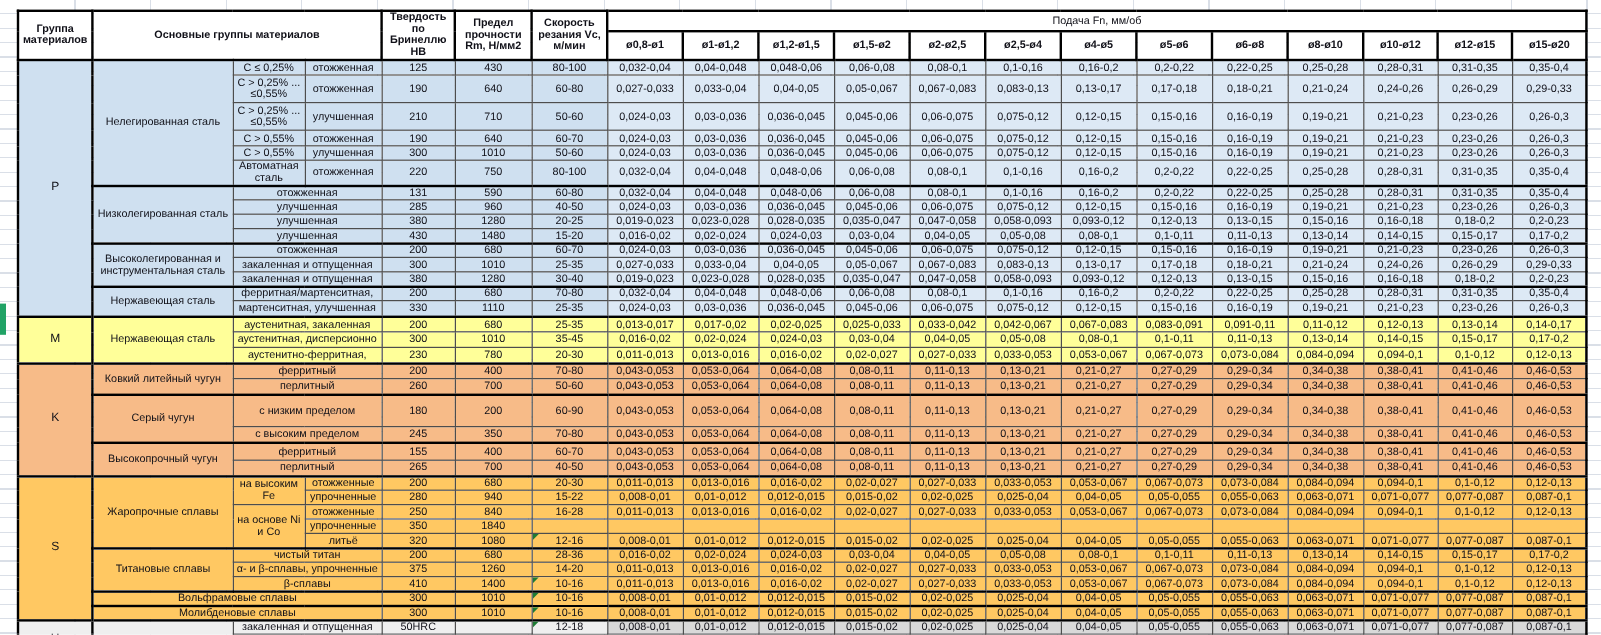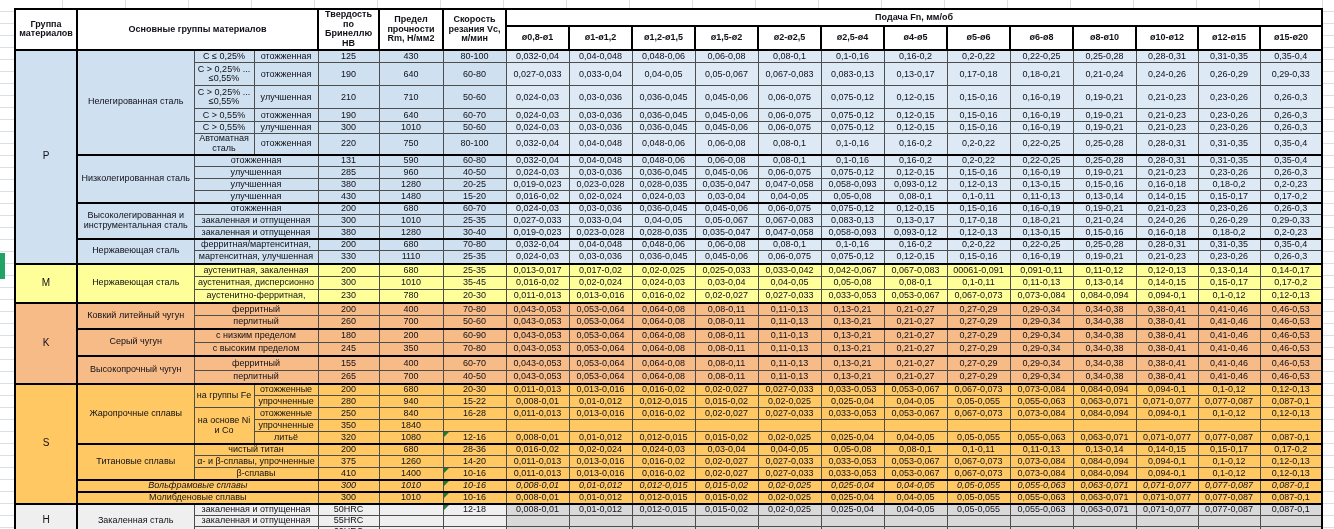--- a/index.html
+++ b/index.html
@@ -8,21 +8,21 @@
     background-image:
       repeating-linear-gradient(to bottom, transparent 0px, transparent 11px, var(--grid_line) 11px, var(--grid_line) 12px),
       repeating-linear-gradient(to right, transparent 0px, transparent 62px, var(--grid_line) 62px, var(--grid_line) 63px);
     background-color:#fff;}
   #margin-green{position:absolute;left:0;top:253px;width:5px;height:26px;background:var(--margin_green)}
   table{position:absolute;left:14px;top:8px;width:1307px;border-collapse:collapse;table-layout:fixed;border:2px solid #000}
   td,th{border:1px solid #4d4d4d;padding:0 1px;text-align:center;vertical-align:middle;
     font-size:9px;line-height:1.08;color:#101018;overflow:hidden}
   thead th{background:#fff;border:2px solid #000}
   th.lefth{font-weight:bold;font-size:9px}
-  th.feedtitle{font-weight:bold}
+  th.feedtitle{font-weight:normal}
   th.feedh{font-weight:bold}
   td.fd{white-space:nowrap}
   td.gletter{font-size:10px;border-right:2px solid #000}
   tr.p td{background:var(--group_p)}      tr.p td.fd{background:var(--group_p_data)}
   tr.m td{background:var(--group_m)}
   tr.k td{background:var(--group_k)}
   tr.s td{background:var(--group_s)}
   tr.h td{background:var(--group_h_label)} tr.h td.fd{background:var(--group_h_data)}
   tr.bt td{border-top:2px solid #000}
   tbody tr:last-child td{border-bottom:2px solid #000}
@@ -388,21 +388,21 @@
           <td>200</td>
           <td>680</td>
           <td>25-35</td>
           <td class="fd">0,013-0,017</td>
           <td class="fd">0,017-0,02</td>
           <td class="fd">0,02-0,025</td>
           <td class="fd">0,025-0,033</td>
           <td class="fd">0,033-0,042</td>
           <td class="fd">0,042-0,067</td>
           <td class="fd">0,067-0,083</td>
-          <td class="fd">00061-0,091</td>
+          <td class="fd">0,083-0,091</td>
           <td class="fd">0,091-0,11</td>
           <td class="fd">0,11-0,12</td>
           <td class="fd">0,12-0,13</td>
           <td class="fd">0,13-0,14</td>
           <td class="fd">0,14-0,17</td>
         </tr>
         <tr class="m" style="height: 13px; padding-left: 32px;">
           <td colspan="2">аустенитная, дисперсионно</td>
           <td>300</td>
           <td>1010</td>
@@ -473,21 +473,21 @@
           <td class="fd">0,11-0,13</td>
           <td class="fd">0,13-0,21</td>
           <td class="fd">0,21-0,27</td>
           <td class="fd">0,27-0,29</td>
           <td class="fd">0,29-0,34</td>
           <td class="fd">0,34-0,38</td>
           <td class="fd">0,38-0,41</td>
           <td class="fd">0,41-0,46</td>
           <td class="fd">0,46-0,53</td>
         </tr>
-        <tr class="k bt" style="height: 14px;">
+        <tr class="k bt" style="height: 27px;">
           <td rowspan="2">Серый чугун</td>
           <td colspan="2">с низким пределом</td>
           <td>180</td>
           <td>200</td>
           <td>60-90</td>
           <td class="fd">0,043-0,053</td>
           <td class="fd">0,053-0,064</td>
           <td class="fd">0,064-0,08</td>
           <td class="fd">0,08-0,11</td>
           <td class="fd">0,11-0,13</td>
@@ -554,21 +554,21 @@
           <td class="fd">0,27-0,29</td>
           <td class="fd">0,29-0,34</td>
           <td class="fd">0,34-0,38</td>
           <td class="fd">0,38-0,41</td>
           <td class="fd">0,41-0,46</td>
           <td class="fd">0,46-0,53</td>
         </tr>
         <tr class="s bt" style="height: 12px;">
           <td rowspan="10" class="gletter">S</td>
           <td rowspan="5">Жаропрочные сплавы</td>
-          <td rowspan="2">на группы Fe</td>
+          <td rowspan="2">на высоким Fe</td>
           <td>отожженные</td>
           <td>200</td>
           <td>680</td>
           <td>20-30</td>
           <td class="fd">0,011-0,013</td>
           <td class="fd">0,013-0,016</td>
           <td class="fd">0,016-0,02</td>
           <td class="fd">0,02-0,027</td>
           <td class="fd">0,027-0,033</td>
           <td class="fd">0,033-0,053</td>
@@ -708,21 +708,21 @@
           <td class="fd">0,027-0,033</td>
           <td class="fd">0,033-0,053</td>
           <td class="fd">0,053-0,067</td>
           <td class="fd">0,067-0,073</td>
           <td class="fd">0,073-0,084</td>
           <td class="fd">0,084-0,094</td>
           <td class="fd">0,094-0,1</td>
           <td class="fd">0,1-0,12</td>
           <td class="fd">0,12-0,13</td>
         </tr>
-        <tr class="s bt" style="height: 12px; font-style: italic;">
+        <tr class="s bt" style="height: 12px;">
           <td colspan="3">Вольфрамовые сплавы</td>
           <td>300</td>
           <td>1010</td>
           <td class="tri">10-16</td>
           <td class="fd">0,008-0,01</td>
           <td class="fd">0,01-0,012</td>
           <td class="fd">0,012-0,015</td>
           <td class="fd">0,015-0,02</td>
           <td class="fd">0,02-0,025</td>
           <td class="fd">0,025-0,04</td>

